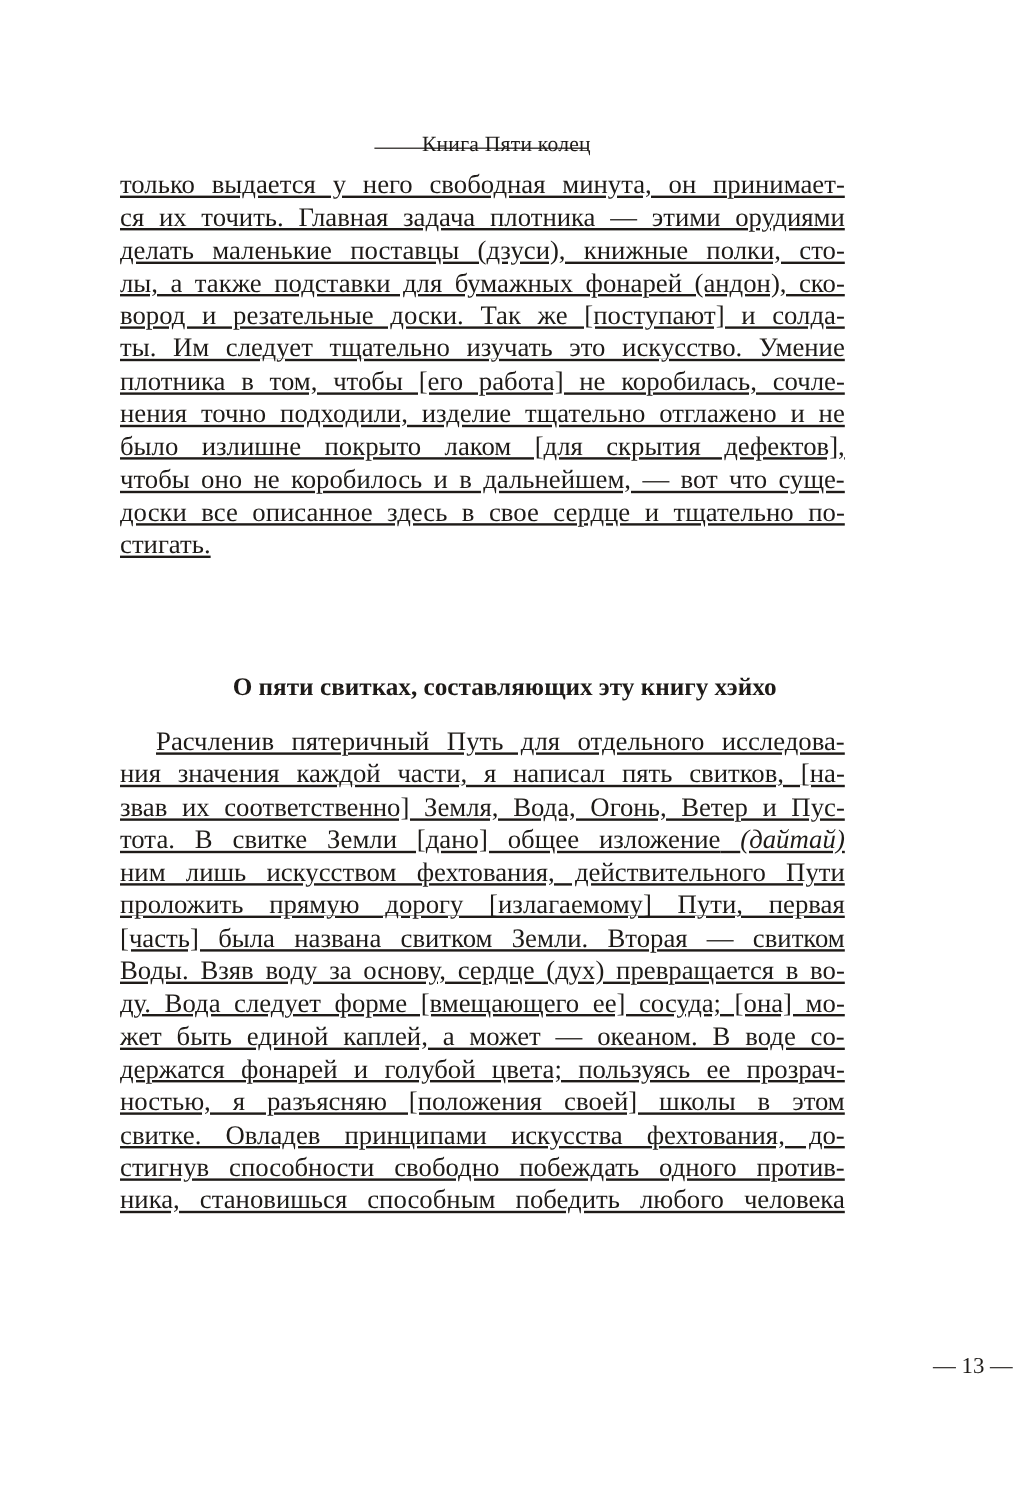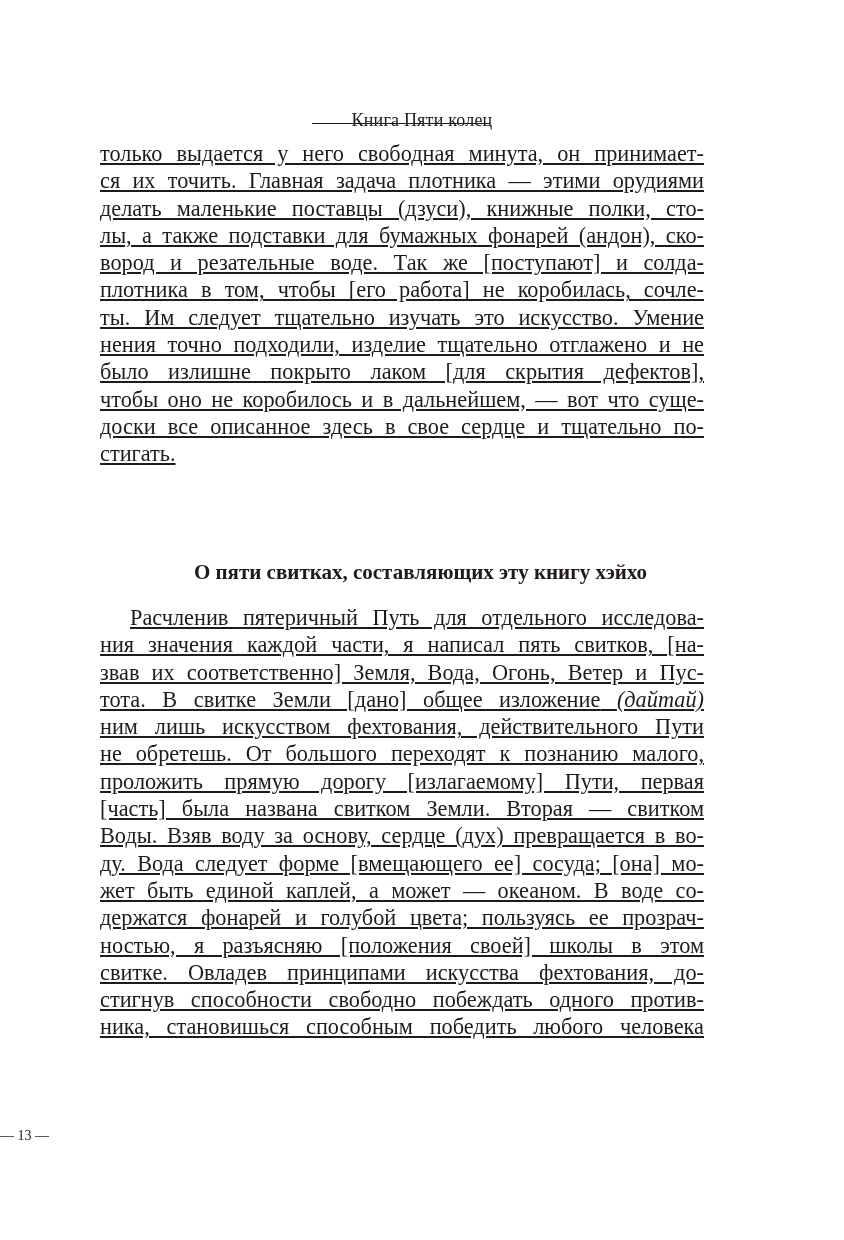--- a/index.html
+++ b/index.html
@@ -63,57 +63,56 @@
     width: 841px;
     text-align: center;
     font-weight: bold;
     font-size: 21px;
   }
   .page-number {
     position: absolute;
     top: 1128px;
     left: 0;
     width: 844px;
-    text-align: left;
-    font-size: 14px;
+    text-align: right;
+    font-size: 19px;
   }
   em { font-style: italic; }
 </style>
 </head>
 <body>
 
 <div>
 
   <div class="running-head">Книга Пяти колец</div>
   <div class="head-rule"></div>
 
   <div class="text-block block-1">
     <span class="line">только выдается у него свободная минута, он принимает-</span>
     <span class="line">ся их точить. Главная задача плотника — этими орудиями</span>
     <span class="line">делать маленькие поставцы (дзуси), книжные полки, сто-</span>
     <span class="line">лы, а также подставки для бумажных фонарей (андон), ско-</span>
-    <span class="line">вород и резательные воде. Так же [поступают] и солда-</span>
+    <span class="line">вород и резательные доски. Так же [поступают] и солда-</span>
+    <span class="line">ты. Им следует тщательно изучать это искусство. Умение</span>
     <span class="line">плотника в том, чтобы [его работа] не коробилась, сочле-</span>
-    <span class="line">ты. Им следует тщательно изучать это искусство. Умение</span>
     <span class="line">нения точно подходили, изделие тщательно отглажено и не</span>
     <span class="line">было излишне покрыто лаком [для скрытия дефектов],</span>
     <span class="line">чтобы оно не коробилось и в дальнейшем, — вот что суще-</span>
     <span class="line">доски все описанное здесь в свое сердце и тщательно по-</span>
     <span class="line last">стигать.</span>
   </div>
 
   <div class="section-heading">О пяти свитках, составляющих эту книгу хэйхо</div>
 
   <div class="text-block block-2">
     <span class="line indent">Расчленив пятеричный Путь для отдельного исследова-</span>
     <span class="line">ния значения каждой части, я написал пять свитков, [на-</span>
     <span class="line">звав их соответственно] Земля, Вода, Огонь, Ветер и Пус-</span>
     <span class="line"><span>тота. В свитке Земли [дано] общее изложение</span> <em>(дайтай)</em></span>
     <span class="line">ним лишь искусством фехтования, действительного Пути</span>
-    <span class="line">не обретешь. От большого переходят к познанию малого,</span>
     <span class="line">проложить прямую дорогу [излагаемому] Пути, первая</span>
     <span class="line">[часть] была названа свитком Земли. Вторая — свитком</span>
     <span class="line">Воды. Взяв воду за основу, сердце (дух) превращается в во-</span>
     <span class="line">ду. Вода следует форме [вмещающего ее] сосуда; [она] мо-</span>
     <span class="line">жет быть единой каплей, а может — океаном. В воде со-</span>
     <span class="line">держатся фонарей и голубой цвета; пользуясь ее прозрач-</span>
     <span class="line">ностью, я разъясняю [положения своей] школы в этом</span>
     <span class="line">свитке. Овладев принципами искусства фехтования, до-</span>
     <span class="line">стигнув способности свободно побеждать одного против-</span>
     <span class="line">ника, становишься способным победить любого человека</span>

